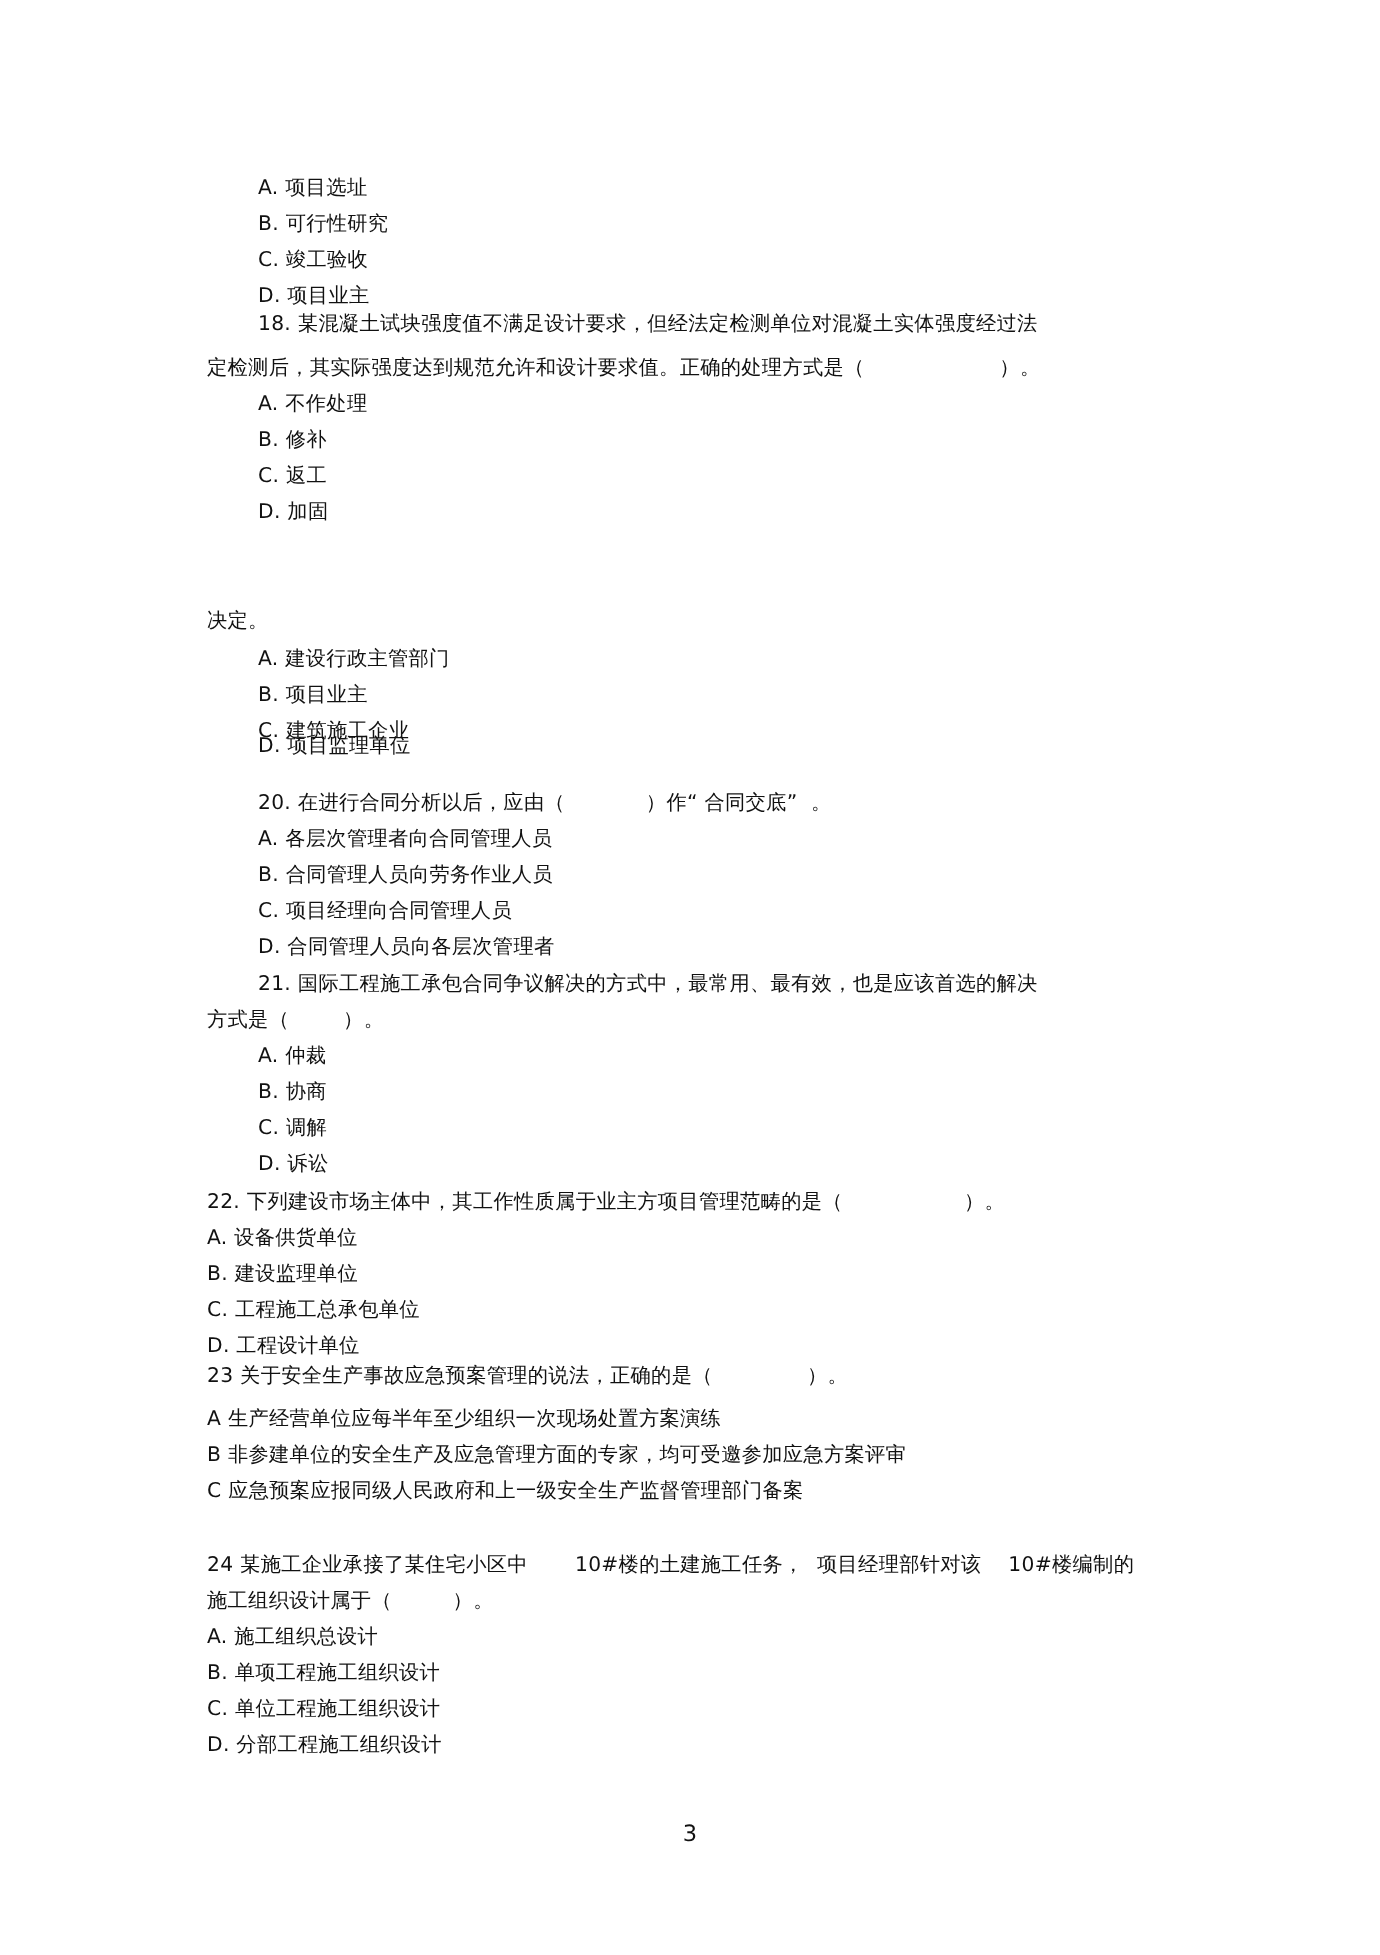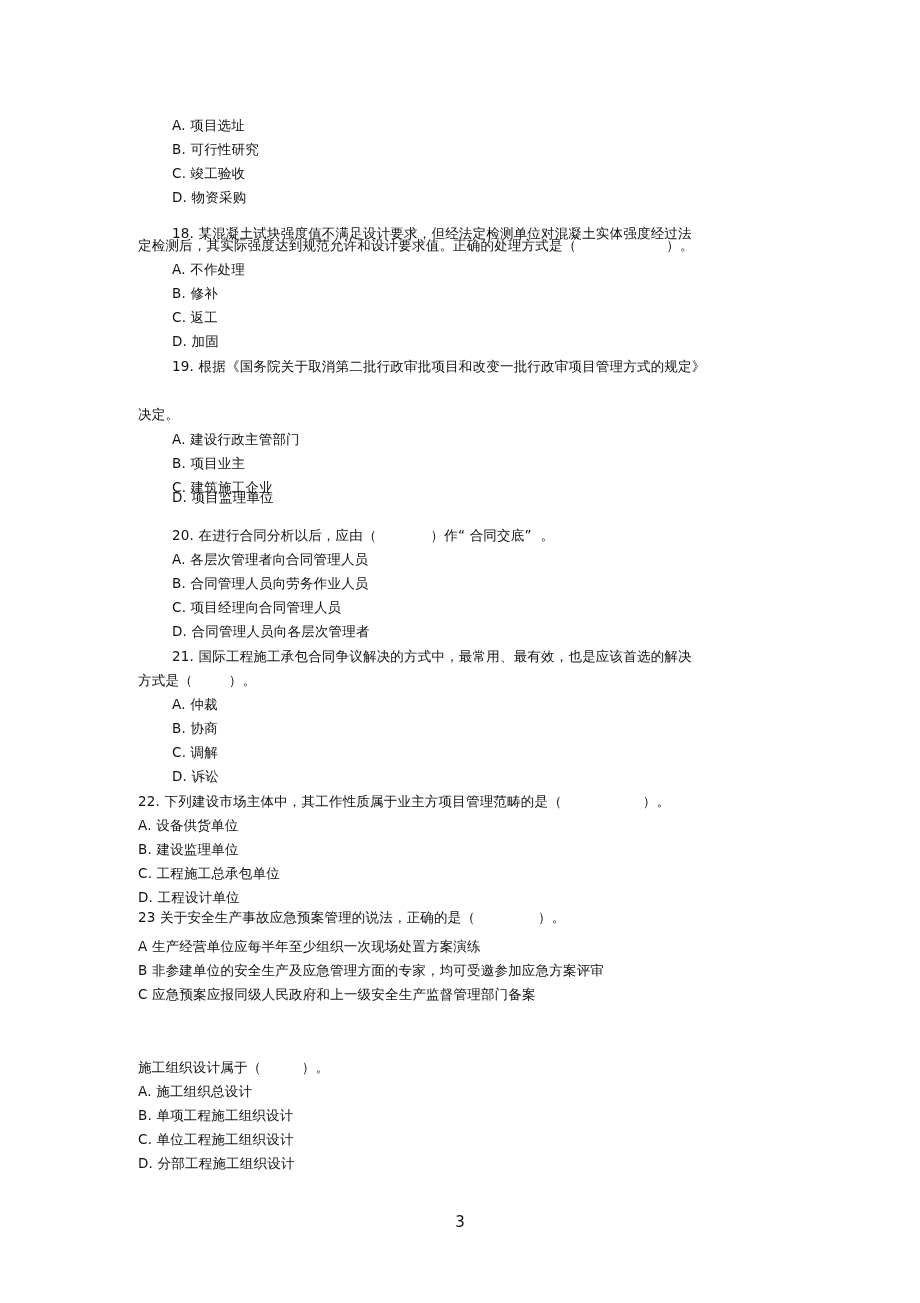--- a/index.html
+++ b/index.html
@@ -11,28 +11,27 @@
   .i0 { left: 138px; }
   .pagenum { position: absolute; left: 0; width: 920px; text-align: center; top: 1213px; font-size: 15px; }
 </style>
 </head>
 <body>
 
 <div class="page">
   <div class="ln i1" style="top:116px">A. 项目选址</div>
   <div class="ln i1" style="top:140px">B. 可行性研究</div>
   <div class="ln i1" style="top:164px">C. 竣工验收</div>
-  <div class="ln i1" style="top:188px">D. 物资采购</div>
-  <div class="ln i1" style="top:224px">18. 某混凝土试块强度值不满足设计要求，但经法定检测单位对混凝土实体强度经过法</div>
+  <div class="ln i1" style="top:188px">D. 项目业主</div>
+  <div class="ln i1" style="top:207px">18. 某混凝土试块强度值不满足设计要求，但经法定检测单位对混凝土实体强度经过法</div>
   <div class="ln i0" style="top:236px">定检测后，其实际强度达到规范允许和设计要求值。正确的处理方式是（                    ）。</div>
   <div class="ln i1" style="top:260px">A. 不作处理</div>
   <div class="ln i1" style="top:284px">B. 修补</div>
   <div class="ln i1" style="top:308px">C. 返工</div>
   <div class="ln i1" style="top:332px">D. 加固</div>
-  <div class="ln i1" style="top:357px">19. 根据《国务院关于取消第二批行政审批项目和改变一批行政审项目管理方式的规定》</div>
   <div class="ln i0" style="top:405px">决定。</div>
   <div class="ln i1" style="top:430px">A. 建设行政主管部门</div>
   <div class="ln i1" style="top:454px">B. 项目业主</div>
   <div class="ln i1" style="top:478px">C. 建筑施工企业</div>
   <div class="ln i1" style="top:488px">D. 项目监理单位</div>
   <div class="ln i1" style="top:526px">20. 在进行合同分析以后，应由（            ）作“ 合同交底”  。</div>
   <div class="ln i1" style="top:550px">A. 各层次管理者向合同管理人员</div>
   <div class="ln i1" style="top:574px">B. 合同管理人员向劳务作业人员</div>
   <div class="ln i1" style="top:598px">C. 项目经理向合同管理人员</div>
   <div class="ln i1" style="top:622px">D. 合同管理人员向各层次管理者</div>
@@ -44,20 +43,21 @@
   <div class="ln i1" style="top:767px">D. 诉讼</div>
   <div class="ln i0" style="top:792px">22. 下列建设市场主体中，其工作性质属于业主方项目管理范畴的是（                  ）。</div>
   <div class="ln i0" style="top:816px">A. 设备供货单位</div>
   <div class="ln i0" style="top:840px">B. 建设监理单位</div>
   <div class="ln i0" style="top:864px">C. 工程施工总承包单位</div>
   <div class="ln i0" style="top:888px">D. 工程设计单位</div>
   <div class="ln i0" style="top:908px">23 关于安全生产事故应急预案管理的说法，正确的是（              ）。</div>
   <div class="ln i0" style="top:937px">A 生产经营单位应每半年至少组织一次现场处置方案演练</div>
   <div class="ln i0" style="top:961px">B 非参建单位的安全生产及应急管理方面的专家，均可受邀参加应急方案评审</div>
   <div class="ln i0" style="top:985px">C 应急预案应报同级人民政府和上一级安全生产监督管理部门备案</div>
+  <div class="ln i0" style="top:1034px">24 某施工企业承接了某住宅小区中       10#楼的土建施工任务，  项目经理部针对该    10#楼编制的</div>
   <div class="ln i0" style="top:1058px">施工组织设计属于（         ）。</div>
   <div class="ln i0" style="top:1082px">A. 施工组织总设计</div>
   <div class="ln i0" style="top:1106px">B. 单项工程施工组织设计</div>
   <div class="ln i0" style="top:1130px">C. 单位工程施工组织设计</div>
   <div class="ln i0" style="top:1154px">D. 分部工程施工组织设计</div>
 
   <div class="pagenum">3</div>
 </div>
 
 </body></html>

